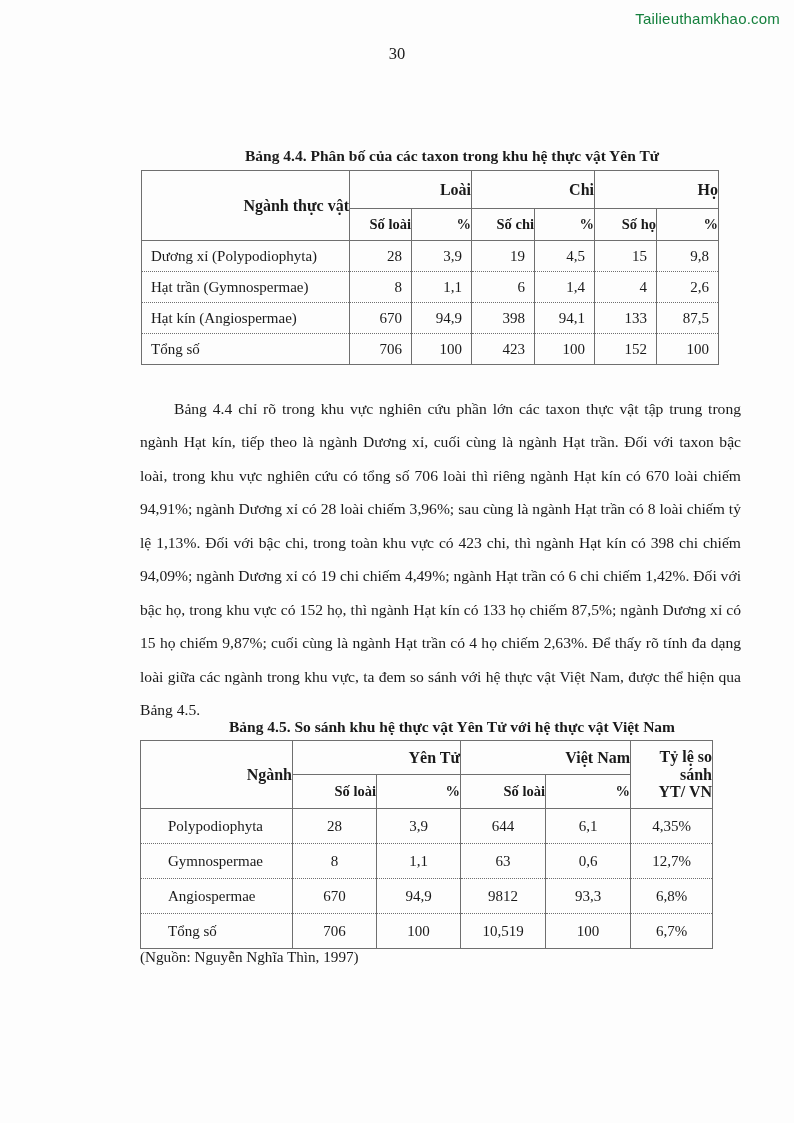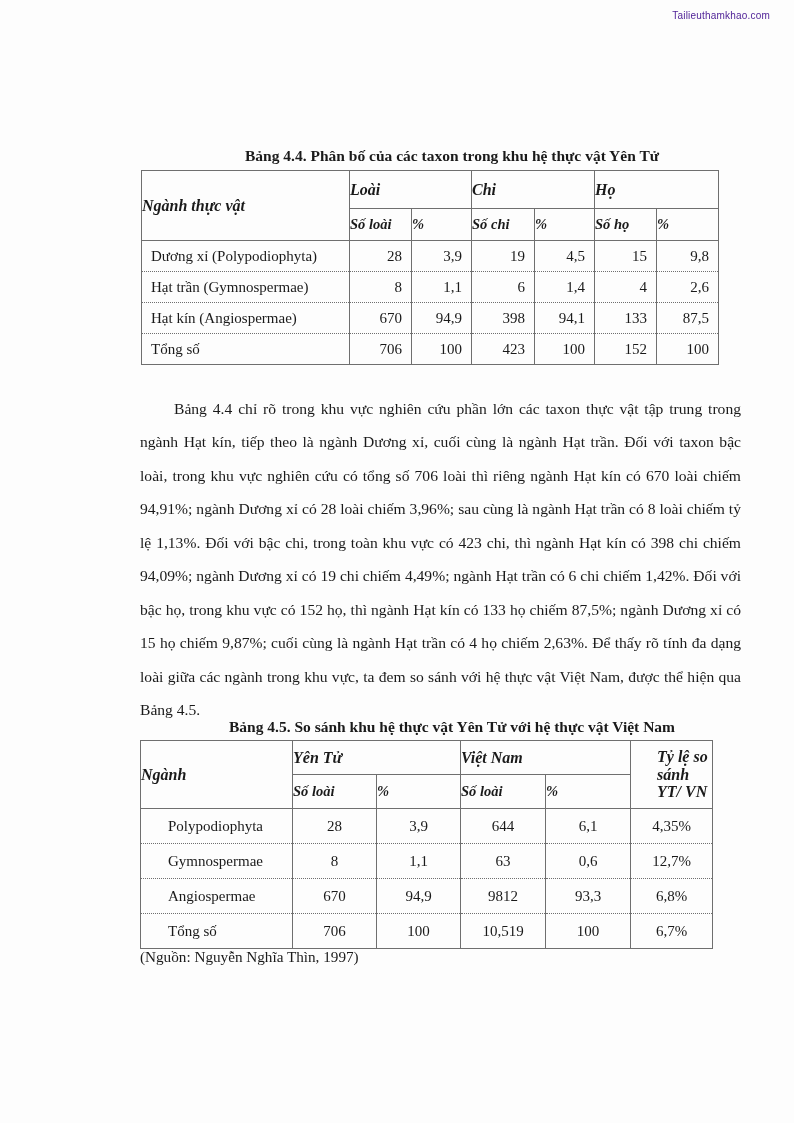--- a/index.html
+++ b/index.html
@@ -14,24 +14,24 @@
     background: #fdfdfd;
     margin: 0 auto;
     overflow: hidden;
     font-family: "Liberation Serif", "DejaVu Serif", serif;
     color: #1a1a1a;
     box-sizing: border-box;
   }
   .watermark {
     position: absolute;
     top: 10px;
-    right: 24px;
+    right: 14px;
     font-family: "Liberation Sans", sans-serif;
-    font-size: 10px;
-    color: #4c1d95;
+    font-size: 15px;
+    color: #15803d;
     letter-spacing: 0.2px;
   }
   .page-number {
     position: absolute;
     top: 44px;
     left: 0;
     width: 794px;
     text-align: center;
     font-size: 16.5px;
   }
@@ -57,22 +57,21 @@
   }
   .tbl td, .tbl th {
     border: 1px solid #6f6f6f;
     padding: 0;
     font-weight: normal;
     vertical-align: middle;
     box-sizing: border-box;
   }
   .tbl th {
     font-weight: bold;
-    text-align: left;
-    font-style: italic;
+    text-align: right;
   }
 
   #table44 {
     position: absolute;
     left: 10px;
     top: 170px;
     width: 577px;
   }
   #table44 .hdr-top th { height: 38px; font-size: 16px; }
   #table44 .hdr-sub th { height: 32px; font-size: 14.5px; }
@@ -119,20 +118,21 @@
   }
   #caption44 { position: absolute; left: 0; top: 131px; width: 610px; }
   #caption45 { position: absolute; left: 0; top: 702px; width: 610px; }
 </style>
 </head>
 <body>
 
 <div class="page">
 
   <div class="watermark">Tailieuthamkhao.com</div>
+  <div class="page-number">30</div>
 
   <div class="content">
 
     <div class="table-caption" id="caption44">Bảng 4.4. Phân bố của các taxon trong khu hệ thực vật Yên Tử</div>
 
     <table class="tbl" id="table44">
       <colgroup>
         <col style="width:208px">
           <col style="width:62px">
           <col style="width:60px">

